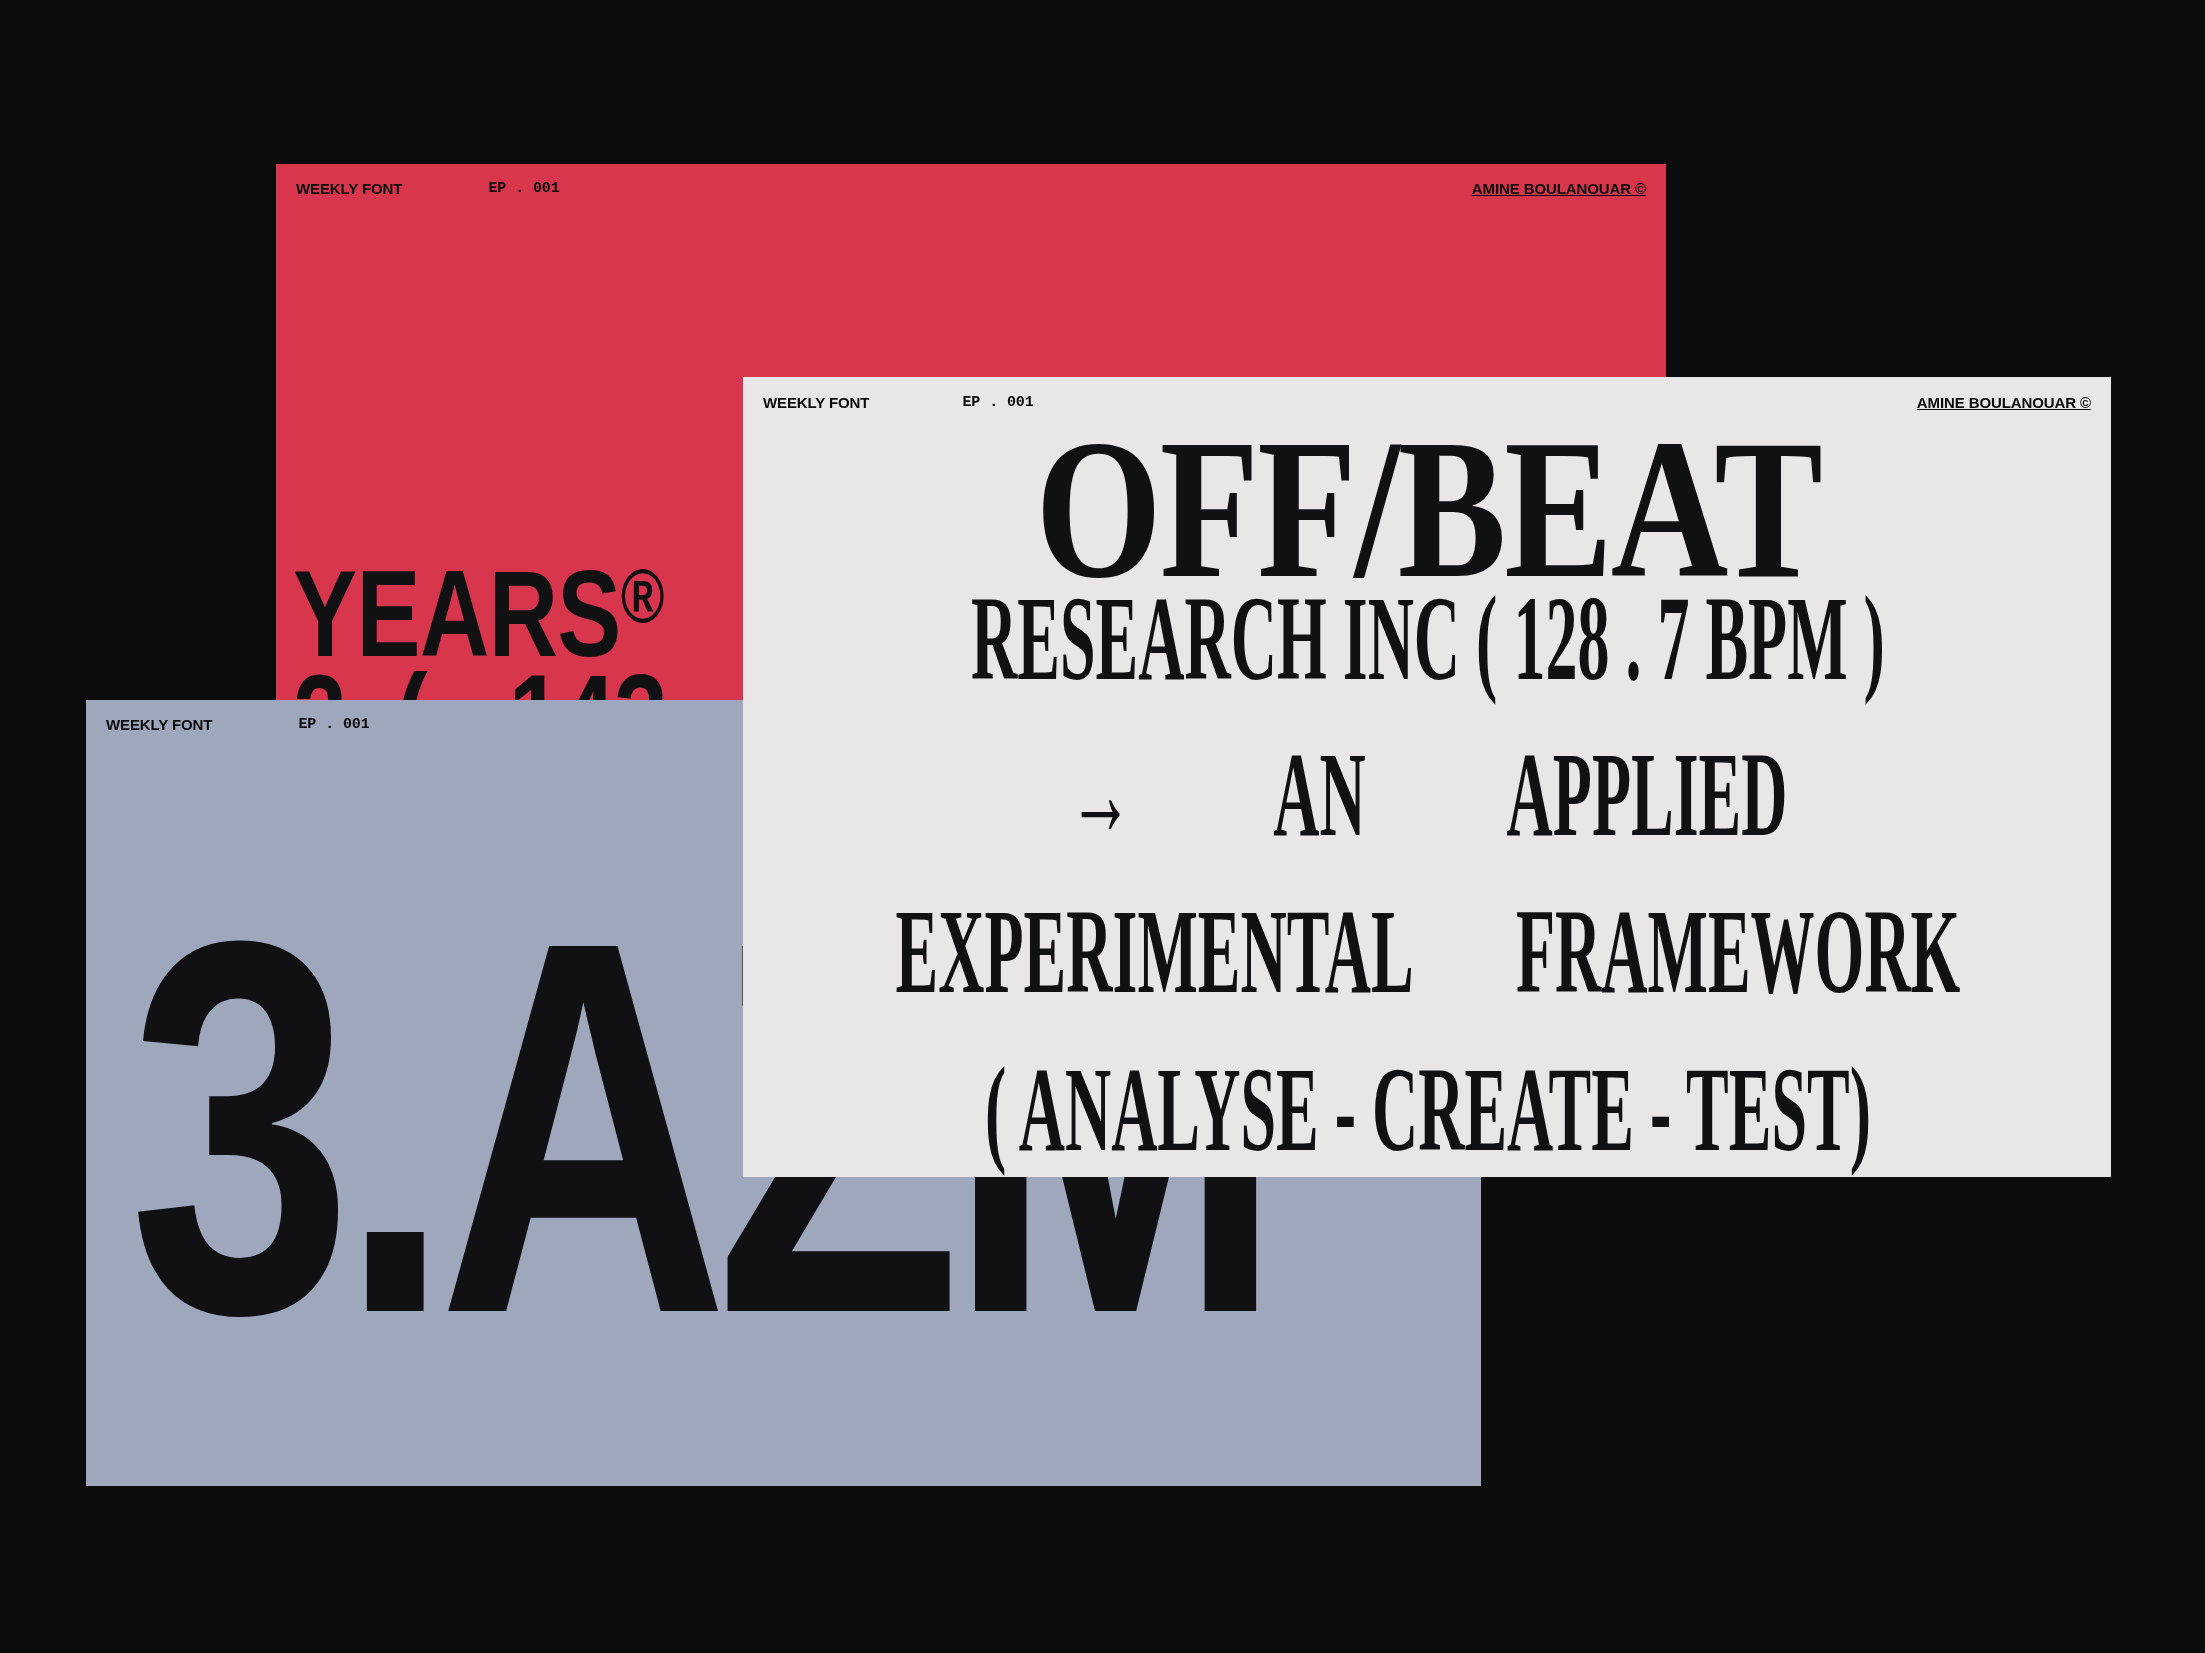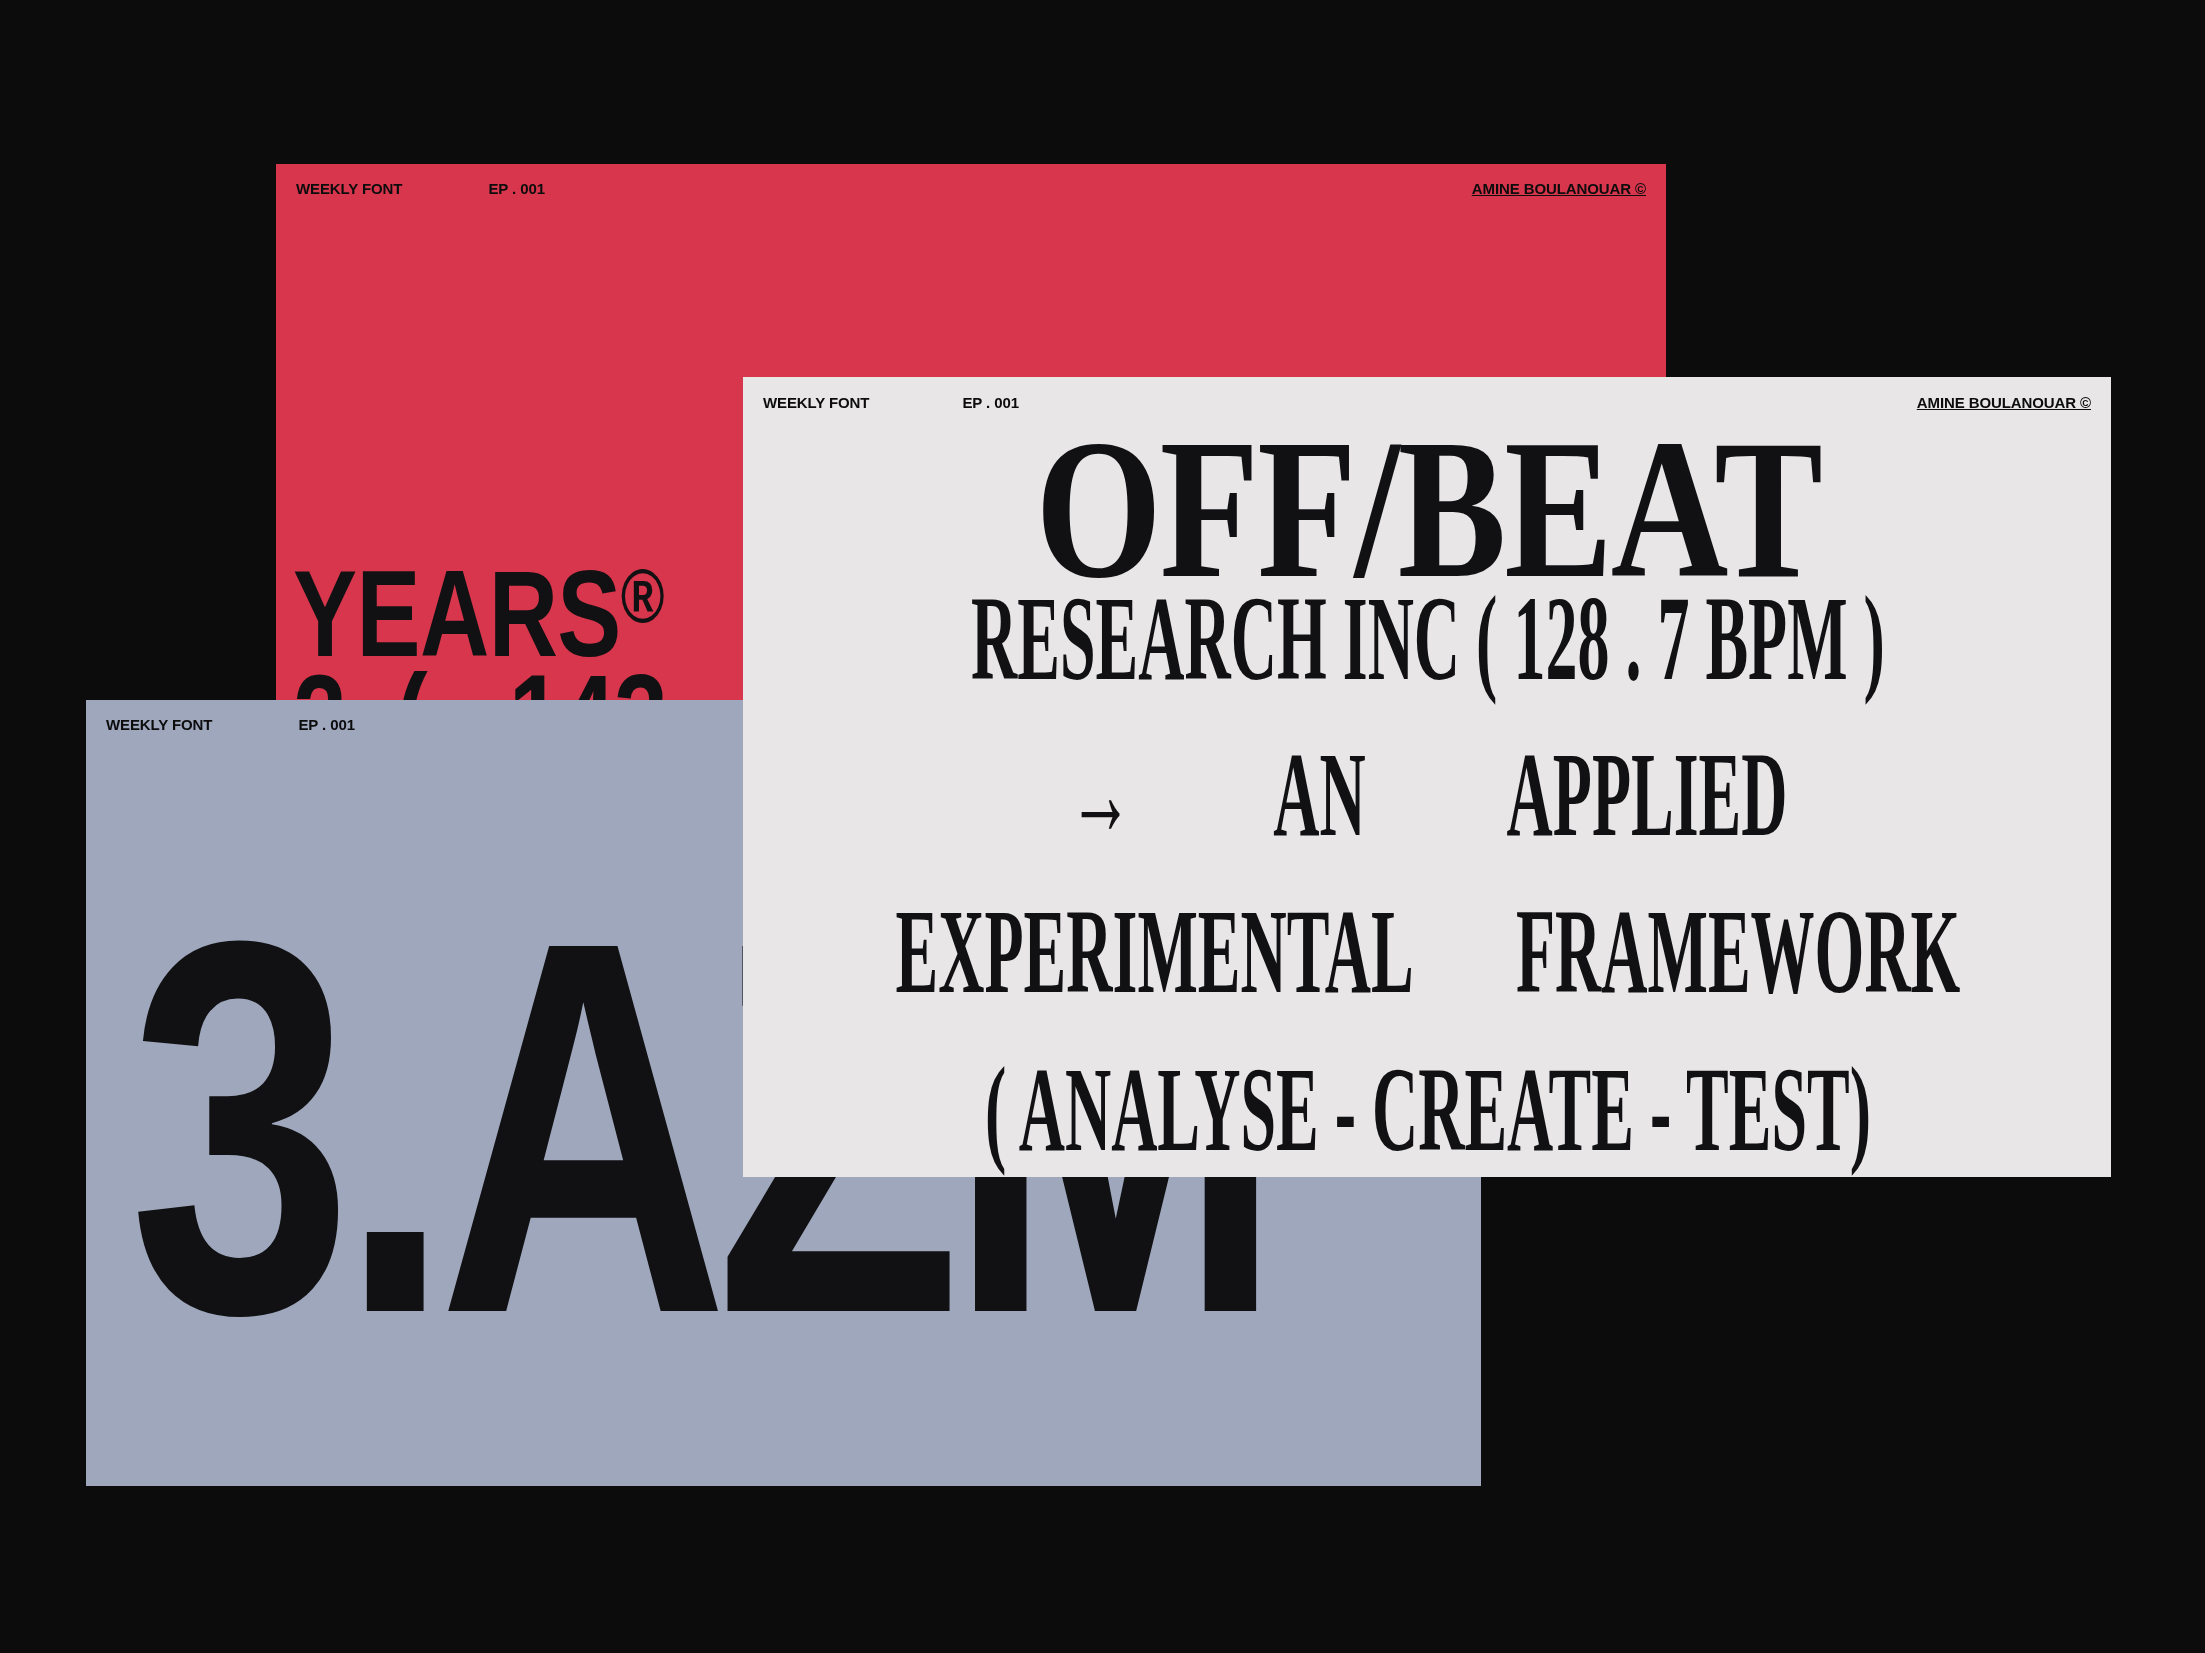--- a/index.html
+++ b/index.html
@@ -16,21 +16,21 @@
   
   .meta{
     position:absolute;left:0;right:0;
     display:flex;align-items:flex-start;
     font-weight:700;
     color:#0c0c0d;
     letter-spacing:-0.1px;
     white-space:nowrap;
   }
   .meta .m-left{display:flex;}
-  .meta .m-ep{display:inline-block;}
+  .meta .m-ep{display:inline-block;font-family:Liberation Mono, monospace;}
   .meta .m-right{margin-left:auto;text-decoration:underline;}
 
   
   #card-red{
     left:276px;top:164px;width:1390px;height:782px;
     background:#d8364c;
   }
   #card-red .meta{top:16px;padding:0 20px;font-size:15px;}
   #card-red .meta .m-ep{margin-left:86px;}
   #card-red .redtype{

